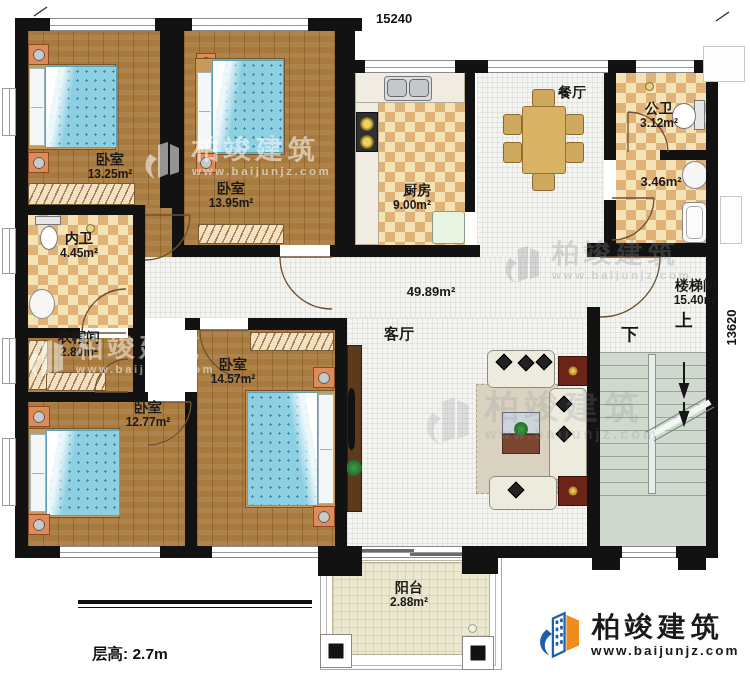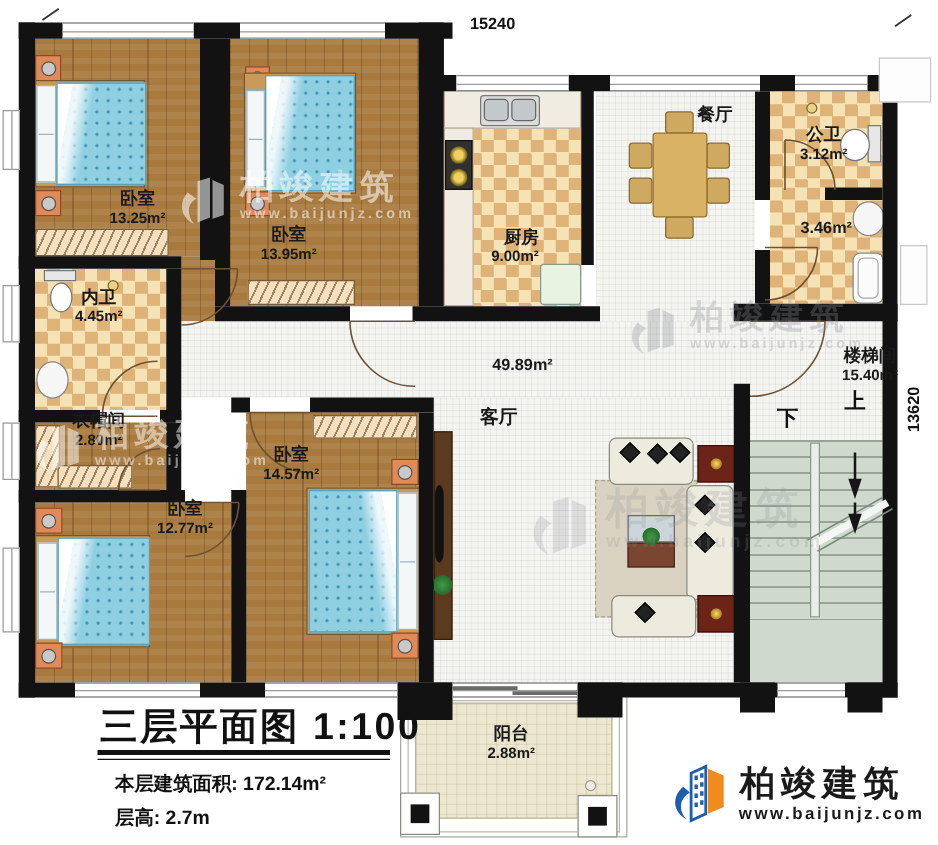--- a/index.html
+++ b/index.html
@@ -65,21 +65,21 @@
   .treads{background:repeating-linear-gradient(180deg,#96a596 0 1.5px,transparent 1.5px 13px);}
   .balrail{border:1.5px solid #a8a8a0;background:transparent;}
   .balrail2{border:1px solid #b8b8b0;}
   .bcol{background:#fff;border:1px solid #8a8a80;}
   .bcol::after{content:"";position:absolute;left:50%;top:50%;width:15px;height:15px;transform:translate(-50%,-50%);background:#121212;}
   .drain{border:1.5px solid #9a9a90;border-radius:50%;background:#f2efe2;}
   .slider{background:#6a6a6a;}
   .greybox{border:1px solid #c8c8c8;background:#fdfdfd;}
   
   .rlabel{position:absolute;transform:translateX(-50%);text-align:center;color:#191919;font-weight:bold;line-height:1.12;white-space:nowrap;}
-  .rname{font-size:14px;display:block;font-family:Liberation Serif, serif;}
+  .rname{font-size:14px;display:block;}
   .rarea{font-size:12px;display:block;}
   .dim{position:absolute;font-size:13px;font-weight:bold;color:#111;}
   .updown{position:absolute;transform:translateX(-50%);font-size:17px;font-weight:bold;color:#111;}
   .wm{position:absolute;display:flex;align-items:center;gap:8px;pointer-events:none;}
   .wm .wm-name{font-size:27px;font-weight:bold;letter-spacing:5px;line-height:1;}
   .wm .wm-url{font-size:11.5px;font-weight:bold;letter-spacing:2.5px;line-height:1.4;}
   .title-main{position:absolute;font-size:30px;font-weight:bold;letter-spacing:2px;color:#111;}
   .title-line{position:absolute;background:#111;}
   .stat{position:absolute;font-size:15.5px;font-weight:bold;color:#111;}
   .brand-name{position:absolute;font-size:28px;font-weight:bold;letter-spacing:5px;color:#1a1a1a;}
@@ -310,21 +310,21 @@
     <span class="rname">卧室</span>
     <span class="rarea">12.77m²</span>
   </div>
   <div class="rlabel" style="left:233px;top:357px;">
     <span class="rname">卧室</span>
     <span class="rarea">14.57m²</span>
   </div>
   <div class="rlabel" style="left:399px;top:326px;">
     <span class="rname" style="font-size:15px;">客厅</span>
   </div>
-  <div class="rlabel" style="left:418px;top:285px;">
+  <div class="rlabel" style="left:431px;top:285px;">
     <span class="rarea" style="font-size:13px;">49.89m²</span>
   </div>
   <div class="rlabel" style="left:696px;top:278px;">
     <span class="rname">楼梯间</span>
     <span class="rarea">15.40m²</span>
   </div>
   <div class="updown" style="left:684px;top:309px;">上</div>
   <div class="updown" style="left:630px;top:323px;">下</div>
   <div class="rlabel" style="left:409px;top:580px;">
     <span class="rname">阳台</span>
@@ -370,27 +370,22 @@
   <div class="wm" style="left:420px;top:390px;color:#8a9096;opacity:.22;transform:scale(1.25);transform-origin:left top;">
     <svg width="44" height="44" viewBox="0 0 44 44">
         <use href="#bj-mark"></use>
       </svg>
     <div>
       <div class="wm-name">柏竣建筑</div>
       <div class="wm-url">www.baijunjz.com</div>
     </div>
   </div>
 
-  <div class="title-main" style="left:80px;top:561px;">三层平面图 1:100</div>
   <div class="title-line" style="left:78px;top:600px;width:234px;height:4px;"></div>
   <div class="title-line" style="left:78px;top:607px;width:234px;height:1px;"></div>
-  <div class="stat" style="left:92px;top:617px;">
-    <span>本层建筑面积:</span>
-    <span>172.14m²</span>
-  </div>
   <div class="stat" style="left:92px;top:644px;">
     <span>层高:</span>
     <span>2.7m</span>
   </div>
 
   <svg class="abs" style="left:534px;top:606px;" width="54" height="54" viewBox="0 0 60 60">
     <path d="M14,26 C4,34 4,48 17,55 C9,46 11,36 20,31 Z" fill="#1b5fad"></path>
     <path d="M21,14 L34,8 L34,50 L21,56 Z" fill="#ffffff" stroke="#1b5fad" stroke-width="2.5"></path>
     <g fill="#1b5fad">
       <rect x="24" y="16" width="3" height="4"></rect>

